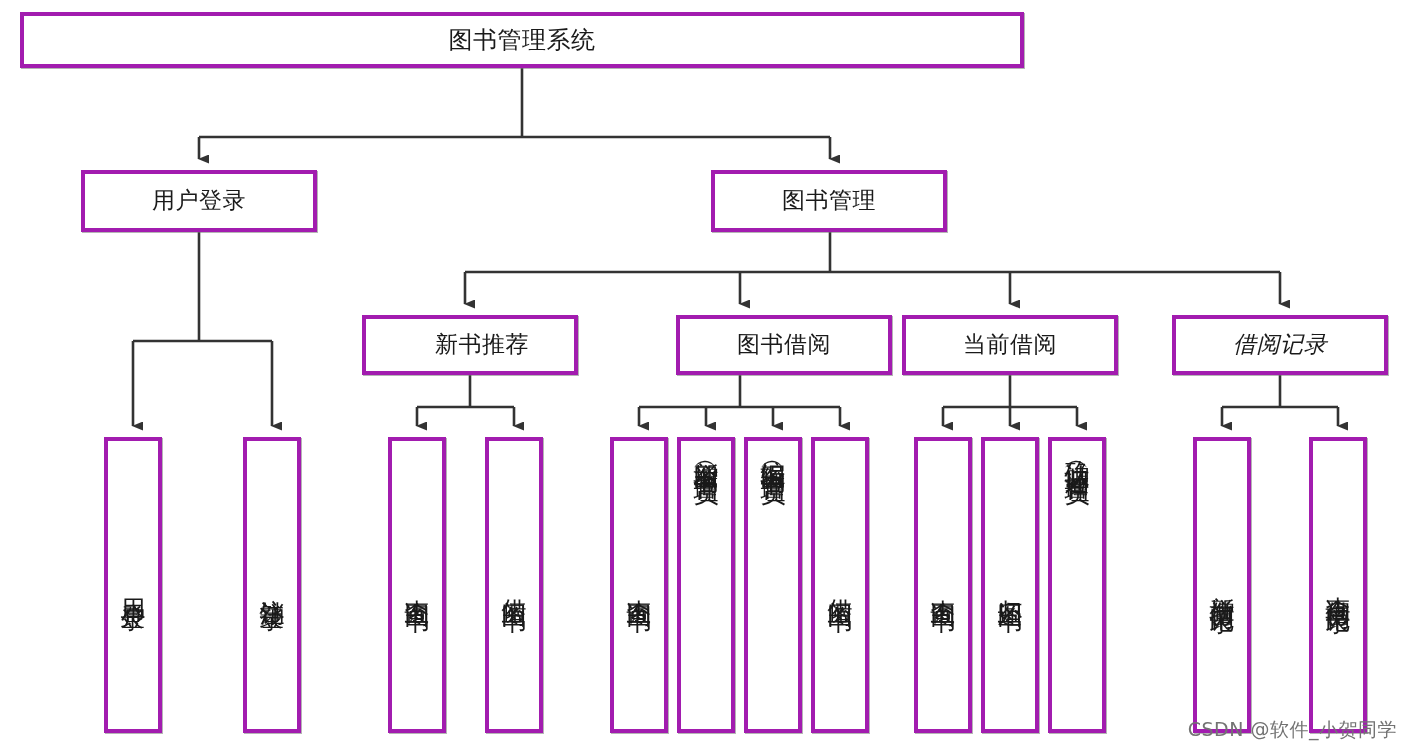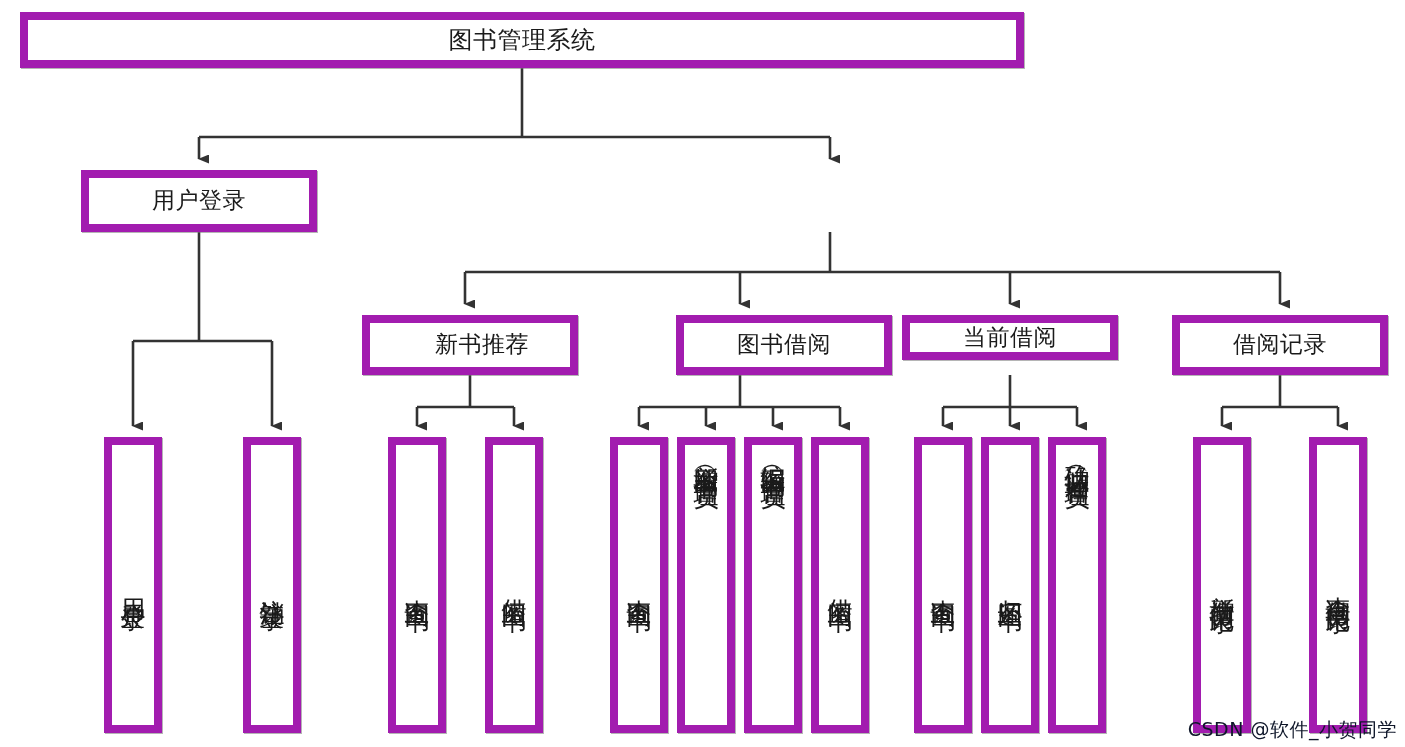--- a/index.html
+++ b/index.html
@@ -20,21 +20,21 @@
     position: absolute;
     left: 0;
     top: 0;
     width: 1405px;
     height: 747px;
   }
   .node {
     position: absolute;
     box-sizing: border-box;
     background: #ffffff;
-    border: 8px solid #a21caf;
+    border: 4px solid #a21caf;
     box-shadow: 1px 1px 0 0 rgba(120,120,120,0.55);
     display: flex;
     align-items: center;
     justify-content: center;
     color: #1a1a1a;
     z-index: 2;
   }
   .node .label {
     display: block;
     line-height: 1.18;
@@ -63,21 +63,21 @@
     white-space: nowrap;
   }
   .node.v.center {
     align-items: center;
   }
   #watermark {
     position: absolute;
     right: 8px;
     bottom: 4px;
     font-size: 19px;
-    color: #0f172a;
+    color: #737373;
     font-family: "DejaVu Sans", "Liberation Sans", sans-serif;
     letter-spacing: 0.5px;
     white-space: nowrap;
     z-index: 5;
     pointer-events: none;
   }
 </style>
 </head>
 <body>
 
@@ -134,31 +134,34 @@
     </g>
   </svg>
 
   <div class="node h root" style="left:20px; top:12px; width:1004px; height:56px;">
     <span class="label">图书管理系统</span>
   </div>
 
   <div class="node h" style="left:81px; top:170px; width:236px; height:62px;">
     <span class="label">用户登录</span>
   </div>
+  <div class="node h" style="left:711px; top:170px; width:236px; height:62px;">
+    <span class="label">图书管理</span>
+  </div>
 
   <div class="node h" style="left:362px; top:315px; width:216px; height:60px;padding-left:24px;">
     <span class="label">新书推荐</span>
   </div>
   <div class="node h" style="left:632px; top:315px; width:216px; height:60px;margin-left:44px;">
     <span class="label">图书借阅</span>
   </div>
-  <div class="node h" style="left:902px; top:315px; width:216px; height:45px;">
+  <div class="node h" style="left:902px; top:315px; width:216px; height:60px;">
     <span class="label">当前借阅</span>
   </div>
-  <div class="node h" style="left:1172px; top:315px; width:216px; height:60px;">
+  <div class="node h" style="left:1172px; top:315px; width:216px; height:60px;font-style:italic;">
     <span class="label">借阅记录</span>
   </div>
 
   <div class="node v center" style="left:104px; top:437px; width:58px; height:296px;">
     <span class="label">用户登录</span>
   </div>
   <div class="node v center" style="left:243px; top:437px; width:58px; height:296px;">
     <span class="label">注销登录</span>
   </div>
 

